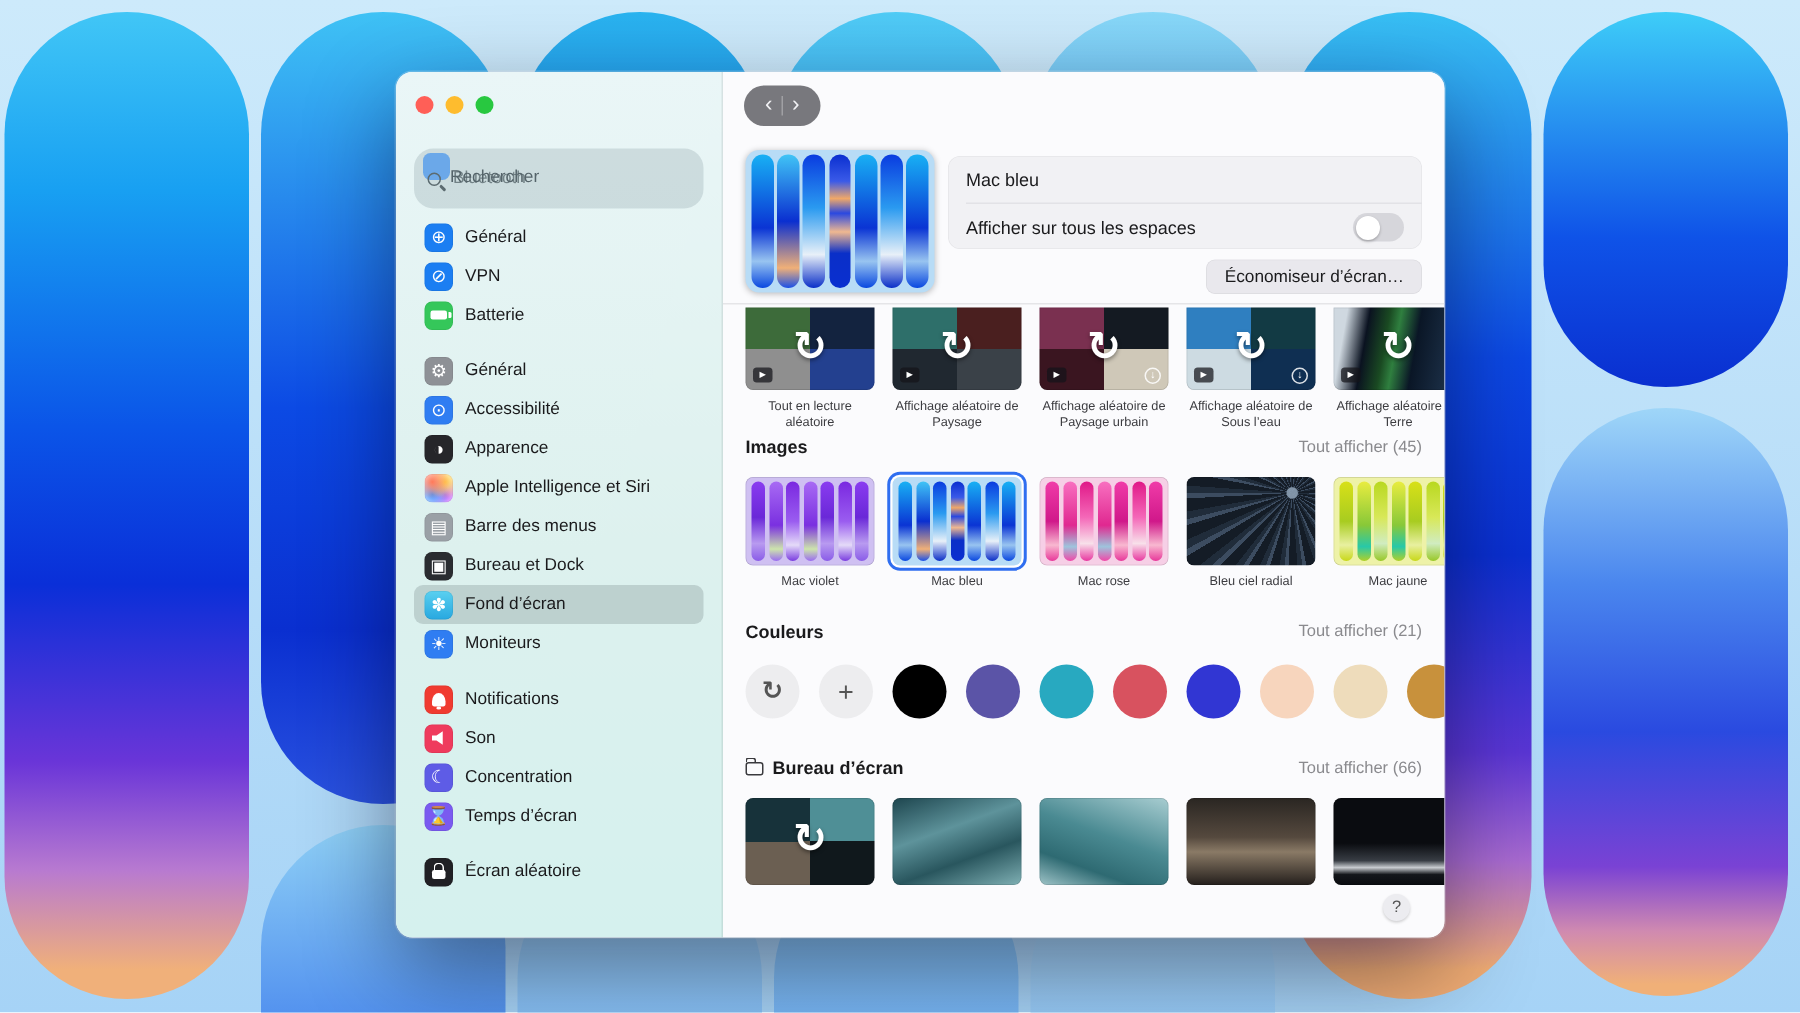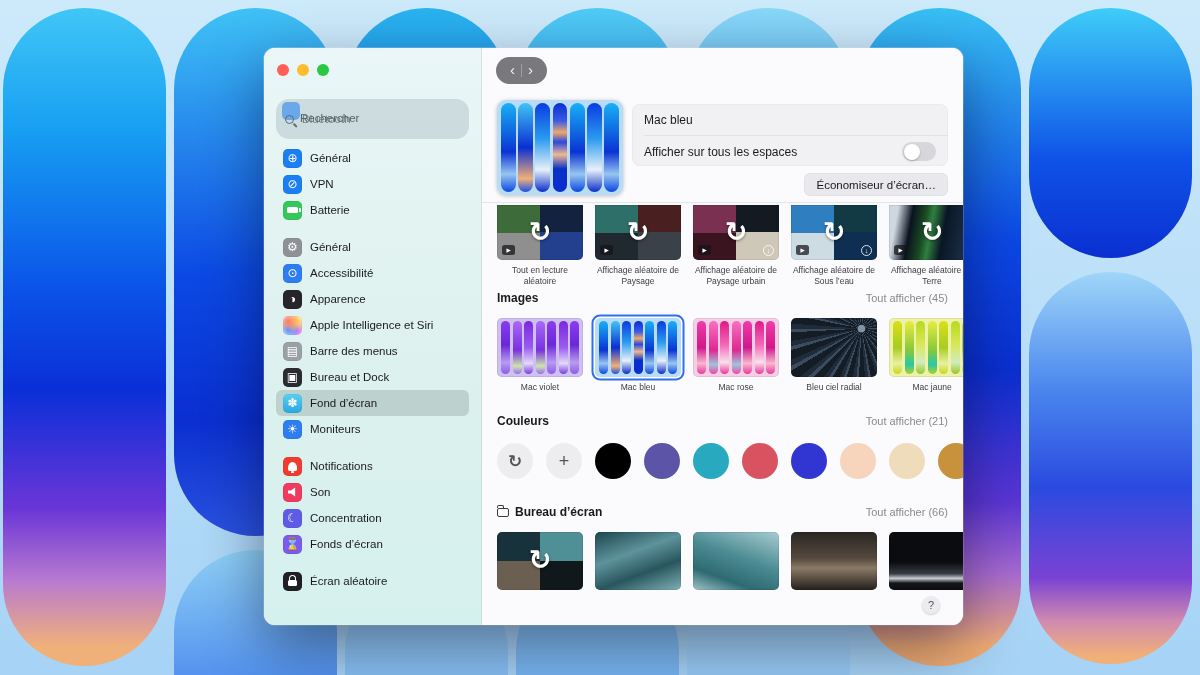--- a/index.html
+++ b/index.html
@@ -307,21 +307,21 @@
         <div class="side-item">
           <span class="ic" style="background:#5e5ce6">
               <span class="glyph">☾</span>
             </span>
           <span>Concentration</span>
         </div>
         <div class="side-item">
           <span class="ic" style="background:#7a5af0">
               <span class="glyph">⌛</span>
             </span>
-          <span>Fonds d’écran</span>
+          <span>Temps d’écran</span>
         </div>
 
         <div class="side-item gap">
           <span class="ic" style="background:#202024">
               <span class="lock"></span>
             </span>
           <span>Écran aléatoire</span>
         </div>
       </div>
     </div>

